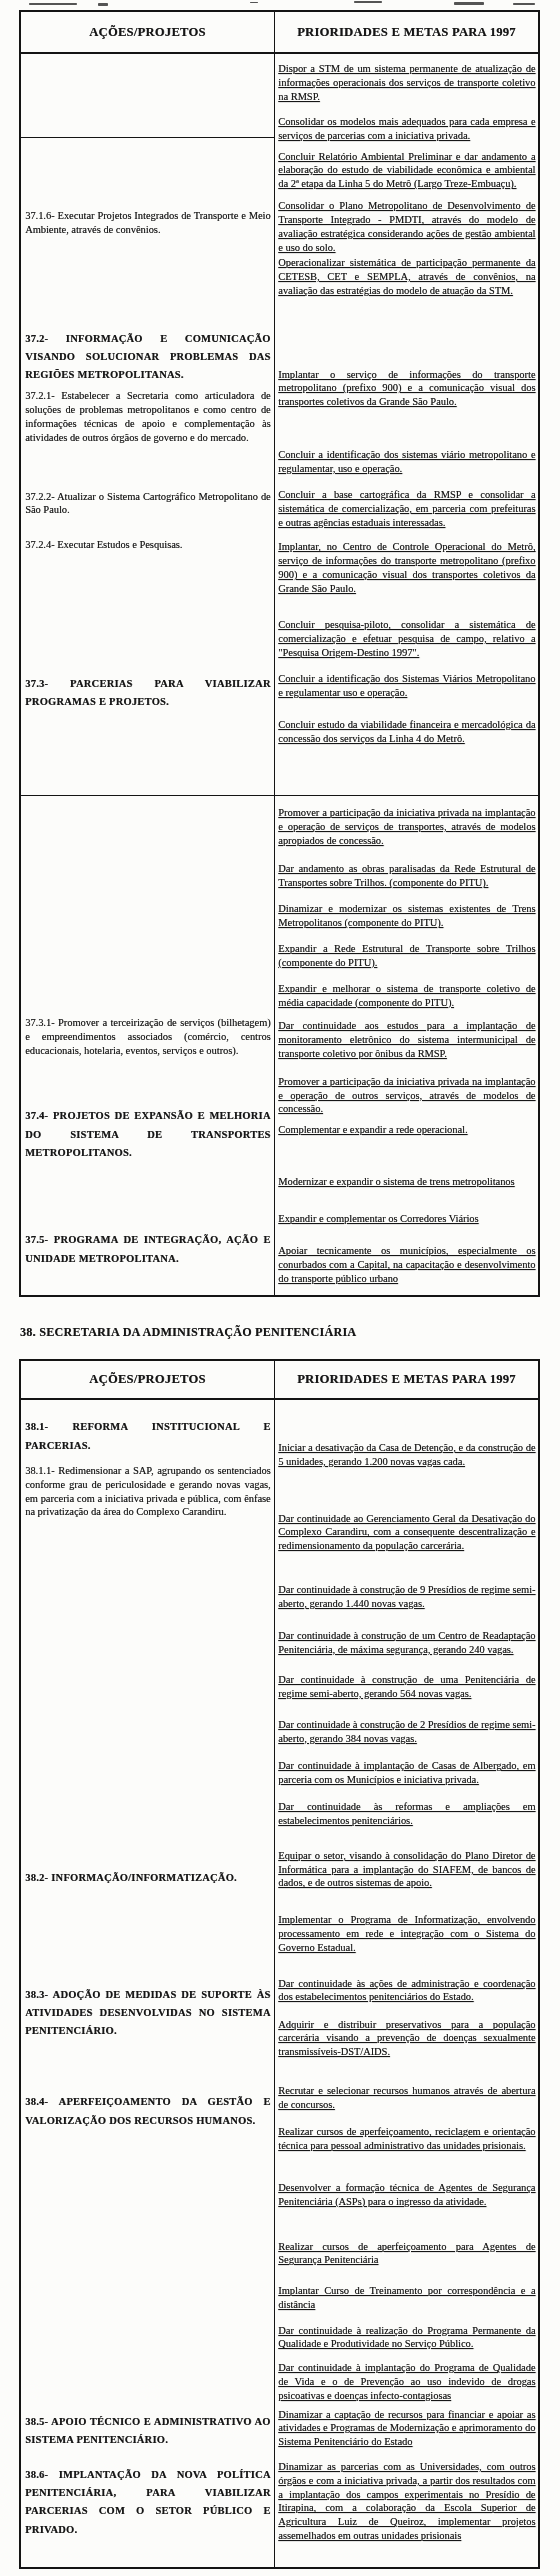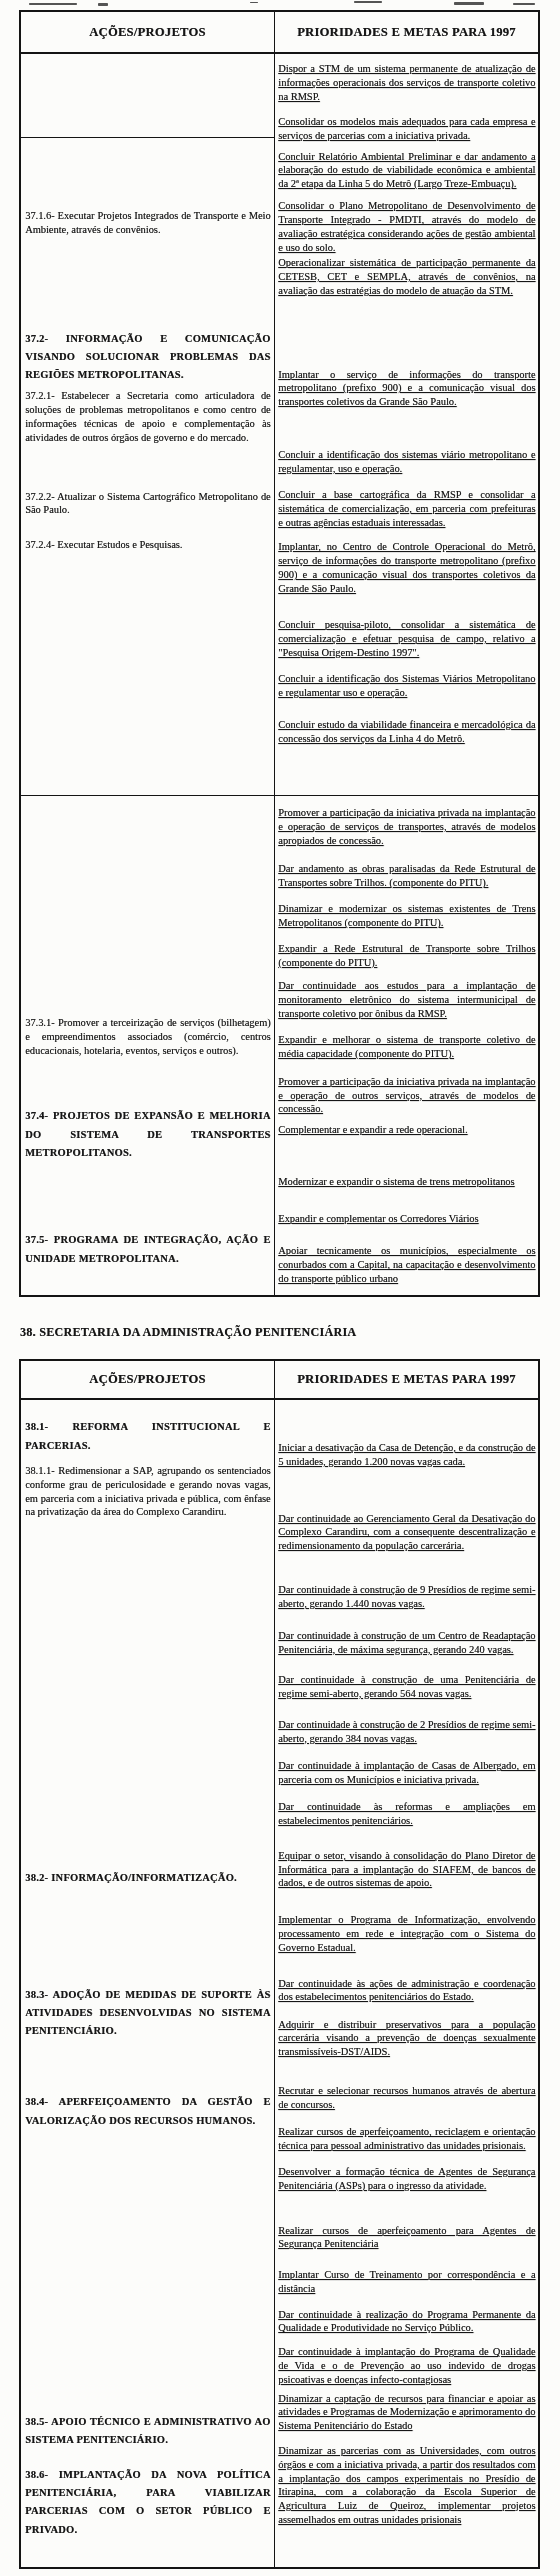--- a/index.html
+++ b/index.html
@@ -72,20 +72,21 @@
     </div>
 
     <div class="sect" style="height:741px;">
       <div class="lcol">
         <div class="emptycell"></div>
         <p class="p" style="margin-top:71px">37.1.6- Executar Projetos Integrados de Transporte e Meio Ambiente, através de convênios.</p>
         <p class="ph" style="margin-top:93px">37.2- INFORMAÇÃO E COMUNICAÇÃO VISANDO SOLUCIONAR PROBLEMAS DAS REGIÕES METROPOLITANAS.</p>
         <p class="p" style="margin-top:5px">37.2.1- Estabelecer a Secretaria como articuladora de soluções de problemas metropolitanos e como centro de informações técnicas de apoio e complementação às atividades de outros órgãos de governo e do mercado.</p>
         <p class="p" style="margin-top:45px">37.2.2- Atualizar o Sistema Cartográfico Metropolitano de São Paulo.</p>
         <p class="p" style="margin-top:21px">37.2.4- Executar Estudos e Pesquisas.</p>
+        <p class="ph" style="margin-top:123px">37.3- PARCERIAS PARA VIABILIZAR PROGRAMAS E PROJETOS.</p>
       </div>
       <div class="rcol">
         <p class="p" style="margin-top:8.3px">Dispor a STM de um sistema permanente de atualização de informações operacionais dos serviços de transporte coletivo na RMSP.</p>
         <p class="p" style="margin-top:11.7px">Consolidar os modelos mais adequados para cada empresa e serviços de parcerias com a iniciativa privada.</p>
         <p class="p" style="margin-top:6.7px">Concluir Relatório Ambiental Preliminar e dar andamento a elaboração do estudo de viabilidade econômica e ambiental da 2ª etapa da Linha 5 do Metrô (Largo Treze-Embuaçu).</p>
         <p class="p" style="margin-top:8.3px">Consolidar o Plano Metropolitano de Desenvolvimento de Transporte Integrado - PMDTI, através do modelo de avaliação estratégica considerando ações de gestão ambiental e uso do solo.</p>
         <p class="p" style="margin-top:1.7px">Operacionalizar sistemática de participação permanente da CETESB, CET e SEMPLA, através de convênios, na avaliação das estratégias do modelo de atuação da STM.</p>
         <p class="p" style="margin-top:70px">Implantar o serviço de informações do transporte metropolitano (prefixo 900) e a comunicação visual dos transportes coletivos da Grande São Paulo.</p>
         <p class="p" style="margin-top:39px">Concluir a identificação dos sistemas viário metropolitano e regulamentar, uso e operação.</p>
         <p class="p" style="margin-top:12.5px">Concluir a base cartográfica da RMSP e consolidar a sistemática de comercialização, em parceria com prefeituras e outras agências estaduais interessadas.</p>
@@ -100,22 +101,22 @@
       <div class="lcol">
         <p class="p" style="margin-top:220px">37.3.1- Promover a terceirização de serviços (bilhetagem) e empreendimentos associados (comércio, centros educacionais, hotelaria, eventos, serviços e outros).</p>
         <p class="ph" style="margin-top:50px">37.4- PROJETOS DE EXPANSÃO E MELHORIA DO SISTEMA DE TRANSPORTES METROPOLITANOS.</p>
         <p class="ph" style="margin-top:69px">37.5- PROGRAMA DE INTEGRAÇÃO, AÇÃO E UNIDADE METROPOLITANA.</p>
       </div>
       <div class="rcol">
         <p class="p" style="margin-top:10px">Promover a participação da iniciativa privada na implantação e operação de serviços de transportes, através de modelos apropiados de concessão.</p>
         <p class="p" style="margin-top:15px">Dar andamento as obras paralisadas da Rede Estrutural de Transportes sobre Trilhos. (componente do PITU).</p>
         <p class="p" style="margin-top:12.5px">Dinamizar e modernizar os sistemas existentes de Trens Metropolitanos (componente do PITU).</p>
         <p class="p" style="margin-top:11.7px">Expandir a Rede Estrutural de Transporte sobre Trilhos (componente do PITU).</p>
+        <p class="p" style="margin-top:12.5px">Expandir e melhorar o sistema de transporte coletivo de média capacidade (componente do PITU).</p>
         <p class="p" style="margin-top:10px">Dar continuidade aos estudos para a implantação de monitoramento eletrônico do sistema intermunicipal de transporte coletivo por ônibus da RMSP.</p>
-        <p class="p" style="margin-top:12.5px">Expandir e melhorar o sistema de transporte coletivo de média capacidade (componente do PITU).</p>
         <p class="p" style="margin-top:14px">Promover a participação da iniciativa privada na implantação e operação de outros serviços, através de modelos de concessão.</p>
         <p class="p" style="margin-top:6.7px">Complementar e expandir a rede operacional.</p>
         <p class="p" style="margin-top:38px">Modernizar e expandir o sistema de trens metropolitanos</p>
         <p class="p" style="margin-top:23px">Expandir e complementar os Corredores Viários</p>
         <p class="p" style="margin-top:19px">Apoiar tecnicamente os municípios, especialmente os conurbados com a Capital, na capacitação e desenvolvimento do transporte público urbano</p>
       </div>
     </div>
   </div>
 
   <div class="sheading">38. SECRETARIA DA ADMINISTRAÇÃO PENITENCIÁRIA</div>
@@ -145,21 +146,21 @@
         <p class="p" style="margin-top:16.7px">Dar continuidade à construção de uma Penitenciária de regime semi-aberto, gerando 564 novas vagas.</p>
         <p class="p" style="margin-top:17px">Dar continuidade à construção de 2 Presídios de regime semi-aberto, gerando 384 novas vagas.</p>
         <p class="p" style="margin-top:14px">Dar continuidade à implantação de Casas de Albergado, em parceria com os Municípios e iniciativa privada.</p>
         <p class="p" style="margin-top:13.3px">Dar continuidade às reformas e ampliações em estabelecimentos penitenciários.</p>
         <p class="p" style="margin-top:21px">Equipar o setor, visando à consolidação do Plano Diretor de Informática para a implantação do SIAFEM, de bancos de dados, e de outros sistemas de apoio.</p>
         <p class="p" style="margin-top:23px">Implementar o Programa de Informatização, envolvendo processamento em rede e integração com o Sistema do Governo Estadual.</p>
         <p class="p" style="margin-top:22px">Dar continuidade às ações de administração e coordenação dos estabelecimentos penitenciários do Estado.</p>
         <p class="p" style="margin-top:13.3px">Adquirir e distribuir preservativos para a população carcerária visando a prevenção de doenças sexualmente transmissíveis-DST/AIDS.</p>
         <p class="p" style="margin-top:25px">Recrutar e selecionar recursos humanos através de abertura de concursos.</p>
         <p class="p" style="margin-top:14px">Realizar cursos de aperfeiçoamento, reciclagem e orientação técnica para pessoal administrativo das unidades prisionais.</p>
-        <p class="p" style="margin-top:12px">Desenvolver a formação técnica de Agentes de Segurança Penitenciária (ASPs) para o ingresso da atividade.</p>
+        <p class="p" style="margin-top:28px">Desenvolver a formação técnica de Agentes de Segurança Penitenciária (ASPs) para o ingresso da atividade.</p>
         <p class="p" style="margin-top:31px">Realizar cursos de aperfeiçoamento para Agentes de Segurança Penitenciária</p>
         <p class="p" style="margin-top:17px">Implantar Curso de Treinamento por correspondência e a distância</p>
         <p class="p" style="margin-top:11.7px">Dar continuidade à realização do Programa Permanente da Qualidade e Produtividade no Serviço Público.</p>
         <p class="p" style="margin-top:10px">Dar continuidade à implantação do Programa de Qualidade de Vida e o de Prevenção ao uso indevido de drogas psicoativas e doenças infecto-contagiosas</p>
         <p class="p" style="margin-top:5px">Dinamizar a captação de recursos para financiar e apoiar as atividades e Programas de Modernização e aprimoramento do Sistema Penitenciário do Estado</p>
         <p class="p" style="margin-top:11px">Dinamizar as parcerias com as Universidades, com outros órgãos e com a iniciativa privada, a partir dos resultados com a implantação dos campos experimentais no Presídio de Itirapina, com a colaboração da Escola Superior de Agricultura Luiz de Queiroz, implementar projetos assemelhados em outras unidades prisionais</p>
       </div>
     </div>
   </div>
 

